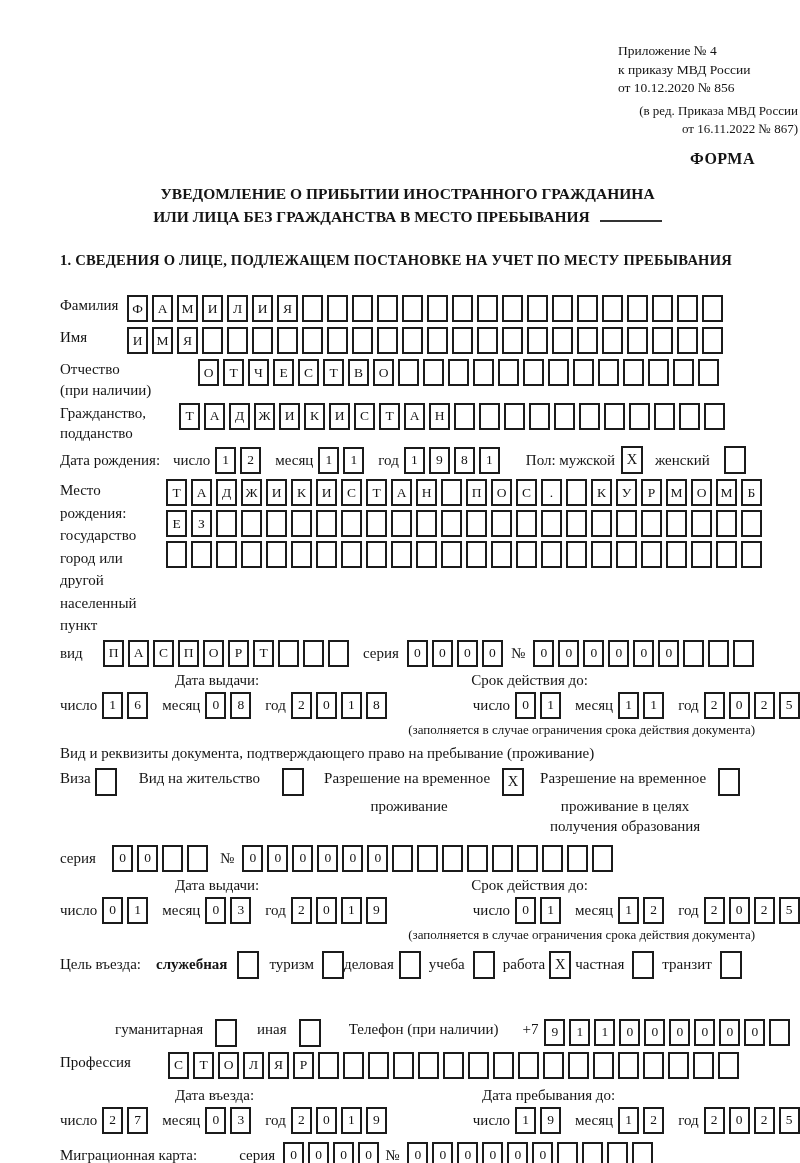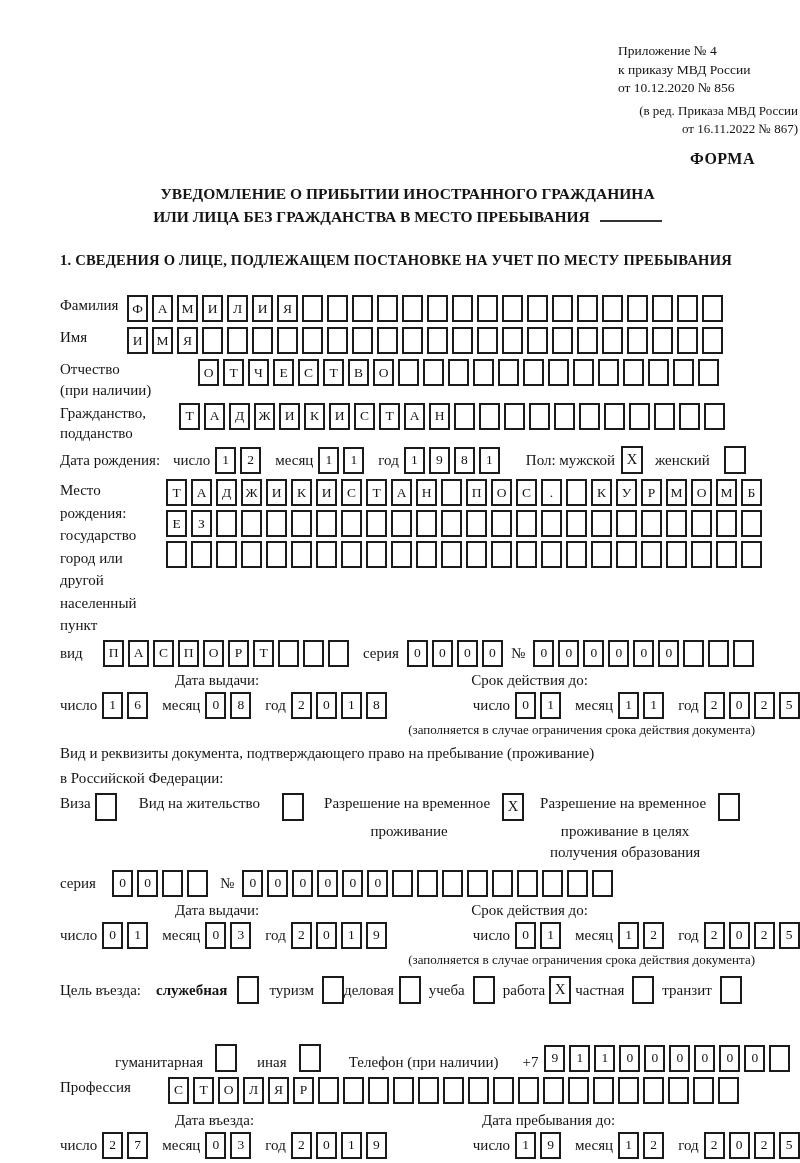--- a/index.html
+++ b/index.html
@@ -380,21 +380,20 @@
           <span class="cell">2</span>
           <span class="cell">0</span>
           <span class="cell">2</span>
           <span class="cell">5</span>
         </span>
     </span>
   </div>
   <div class="note-r">(заполняется в случае ограничения срока действия документа)</div>
 
   <div class="row mt5">Вид и реквизиты документа, подтверждающего право на пребывание (проживание)</div>
-  <div class="row mt5">в Российской Федерации:</div>
   <div class="row mt5">
     <span class="lbl">Виза</span>
     <span class="cb" style="margin-left:4px;"></span>
     <span class="lbl" style="margin-left:22px;">Вид на жительство</span>
     <span class="cb" style="margin-left:22px;"></span>
     <span class="optmulti" style="margin-left:20px;">
       <span class="l1">
         <span>Разрешение на временное</span>
         <span class="cb">X</span>
       </span>
@@ -493,21 +492,21 @@
     <span class="cb" style="margin-left:5px;"></span>
     <span class="lbl" style="margin-left:8px;">учеба</span>
     <span class="cb" style="margin-left:8px;"></span>
     <span class="lbl" style="margin-left:8px;">работа</span>
     <span class="cb" style="margin-left:4px;">X</span>
     <span class="lbl" style="margin-left:4px;">частная</span>
     <span class="cb" style="margin-left:8px;"></span>
     <span class="lbl" style="margin-left:8px;">транзит</span>
     <span class="cb" style="margin-left:8px;"></span>
   </div>
-  <div class="row mt5" style="align-items:flex-end;margin-top:40px;">
+  <div class="row mt5" style="align-items:flex-start;margin-top:40px;">
     <span class="lbl" style="margin-left:55px;">гуманитарная</span>
     <span class="cb" style="margin-left:12px;"></span>
     <span class="lbl" style="margin-left:20px;">иная</span>
     <span class="cb" style="margin-left:12px;"></span>
     <span class="lbl" style="margin-left:28px;">Телефон (при наличии)</span>
     <span class="lbl" style="margin-left:24px;">+7</span>
     <span class="cells" style="margin-left:6px;">
         <span class="cell">9</span>
         <span class="cell">1</span>
         <span class="cell">1</span>

